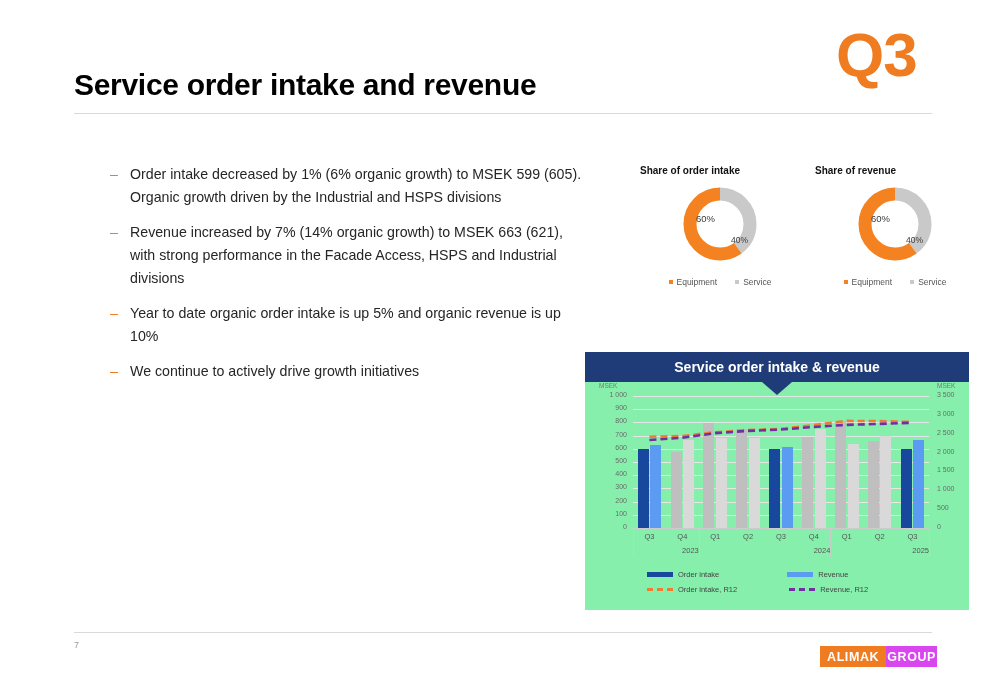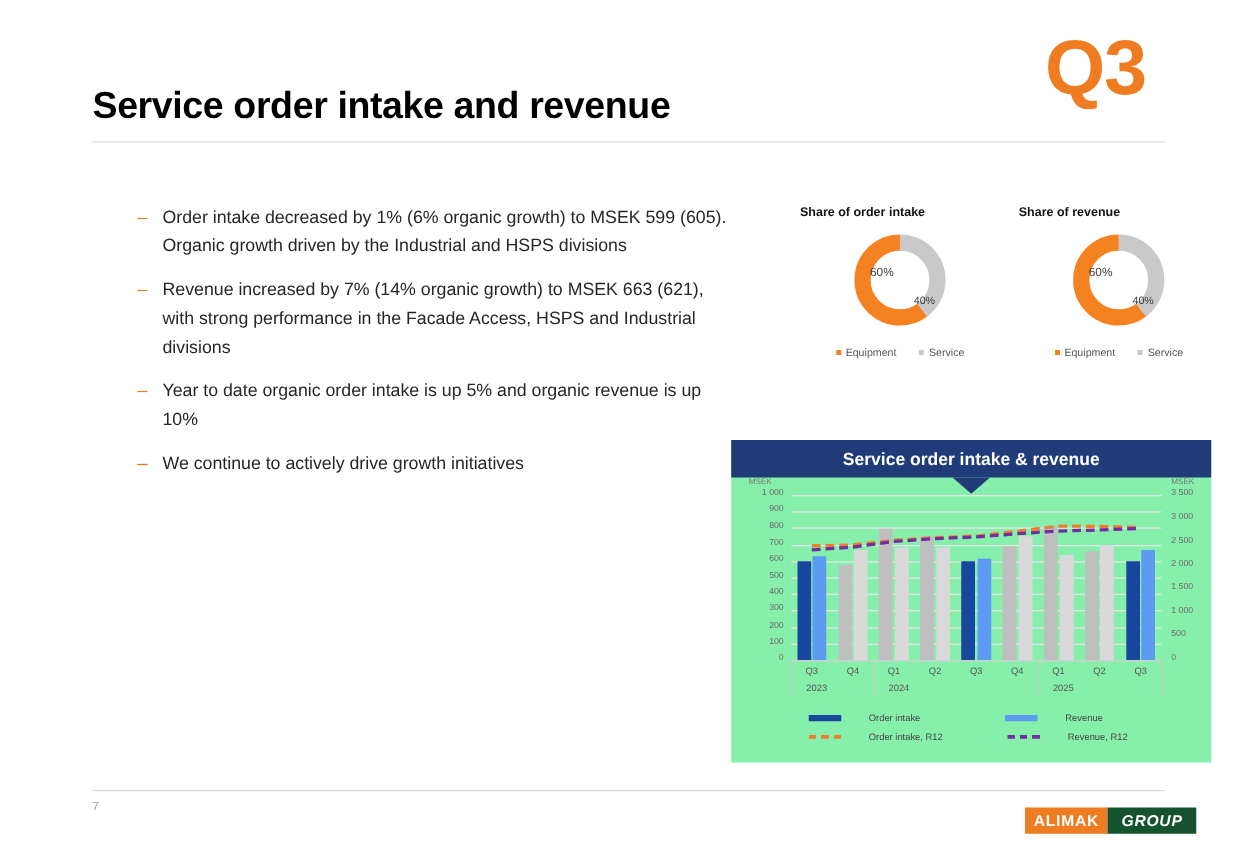--- a/index.html
+++ b/index.html
@@ -190,43 +190,42 @@
     position: absolute;
     font-size: 7.5px;
     color: #555555;
     text-align: center;
     width: 30px;
   }
   .yearlbl {
     position: absolute;
     font-size: 7.5px;
     color: #555555;
-    text-align: left;
-    margin-left: 12px;
+    text-align: right;
   }
   .axis-sep {
     position: absolute;
     width: 1px;
     background: #cccccc;
   }
   .axis-hline {
     position: absolute;
     height: 1px;
     background: #cccccc;
   }
   .chart-legend {
     position: absolute;
     left: 0;
     top: 218px;
     width: 384px;
     font-size: 7.5px;
     color: #444444;
   }
   .cl-row { display: flex; }
-  .cl-item { display: flex; align-items: center; gap: 22px; }
+  .cl-item { display: flex; align-items: center; gap: 5px; }
   .cl-swatch-solid { width: 26px; height: 5px; display: inline-block; }
   .cl-swatch-dash { width: 26px; height: 3px; display: inline-block; }
 
   
   .footer-rule {
     position: absolute;
     left: 74px;
     top: 632px;
     width: 858px;
     height: 1px;
@@ -250,26 +249,25 @@
     letter-spacing: 0.6px;
   }
   .logo-a {
     background: #F07C22;
     color: #ffffff;
     padding: 0 7px;
     display: flex;
     align-items: center;
   }
   .logo-g {
-    background: #14532d;
+    background: #d946ef;
     color: #ffffff;
-    padding: 0 11px;
+    padding: 0 1px;
     display: flex;
     align-items: center;
-    font-style: italic;
   }
 </style>
 </head>
 <body>
 
 <div id="slide">
 
   <div class="q3-badge">Q3</div>
   <div class="slide-title">Service order intake and revenue</div>
   <div class="title-rule"></div>

